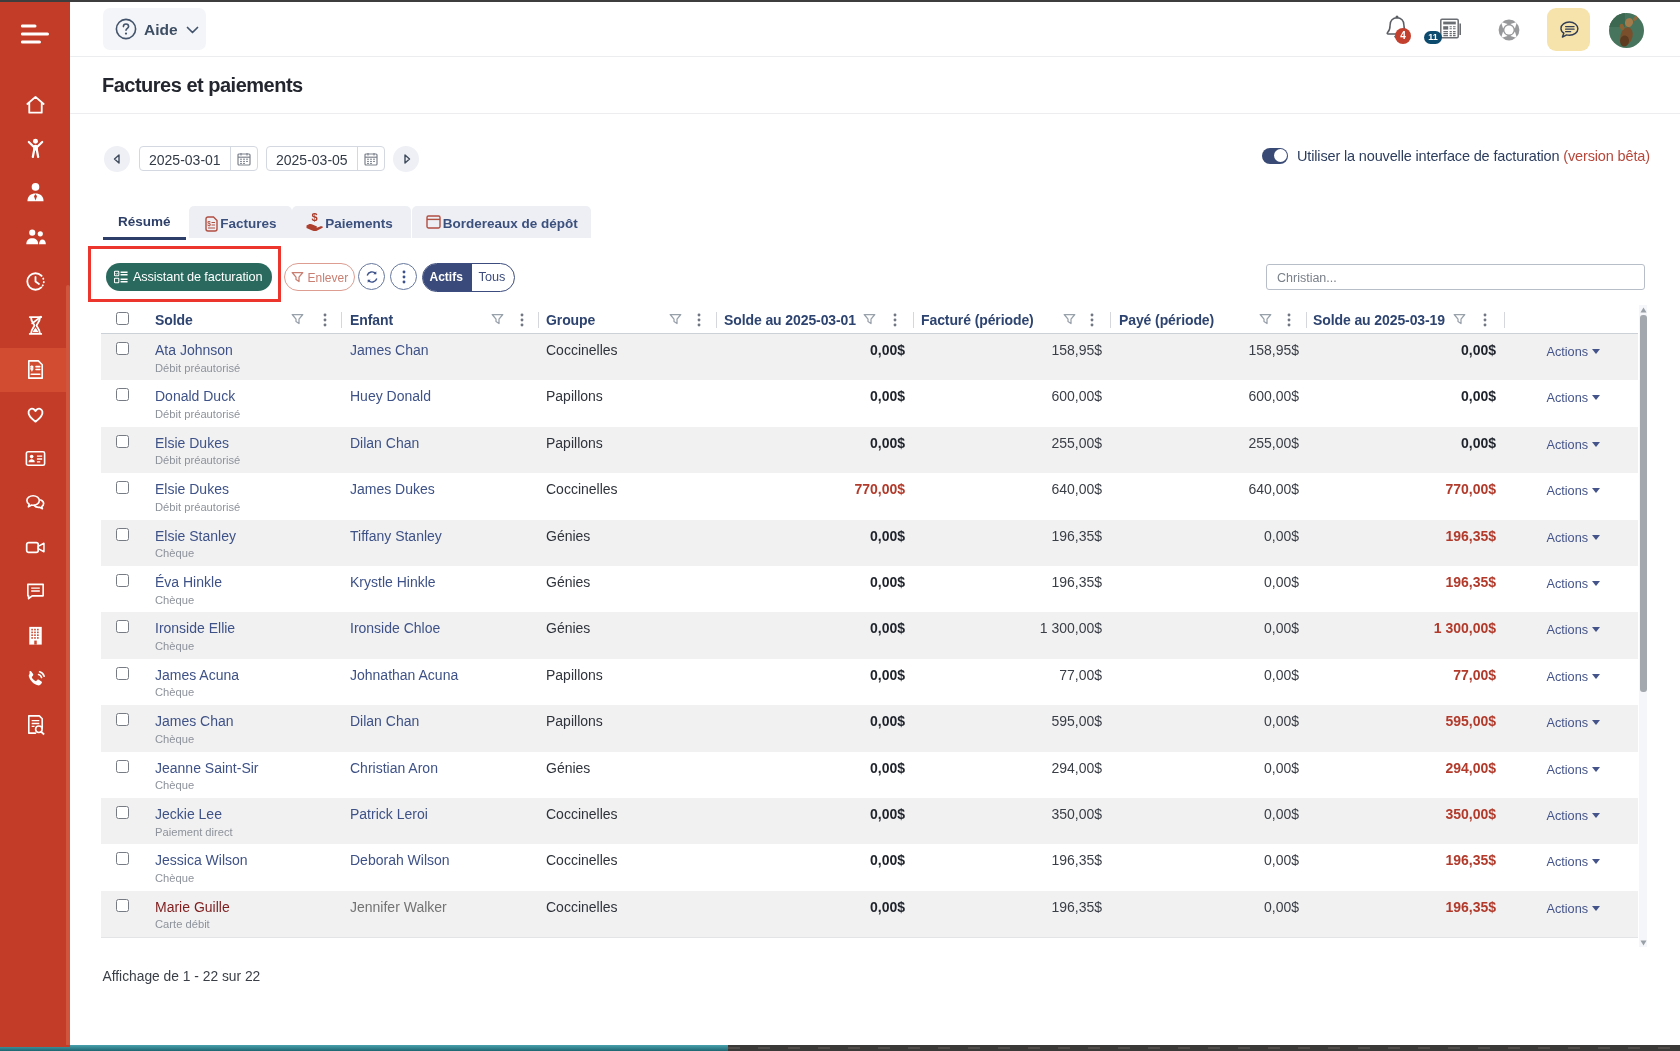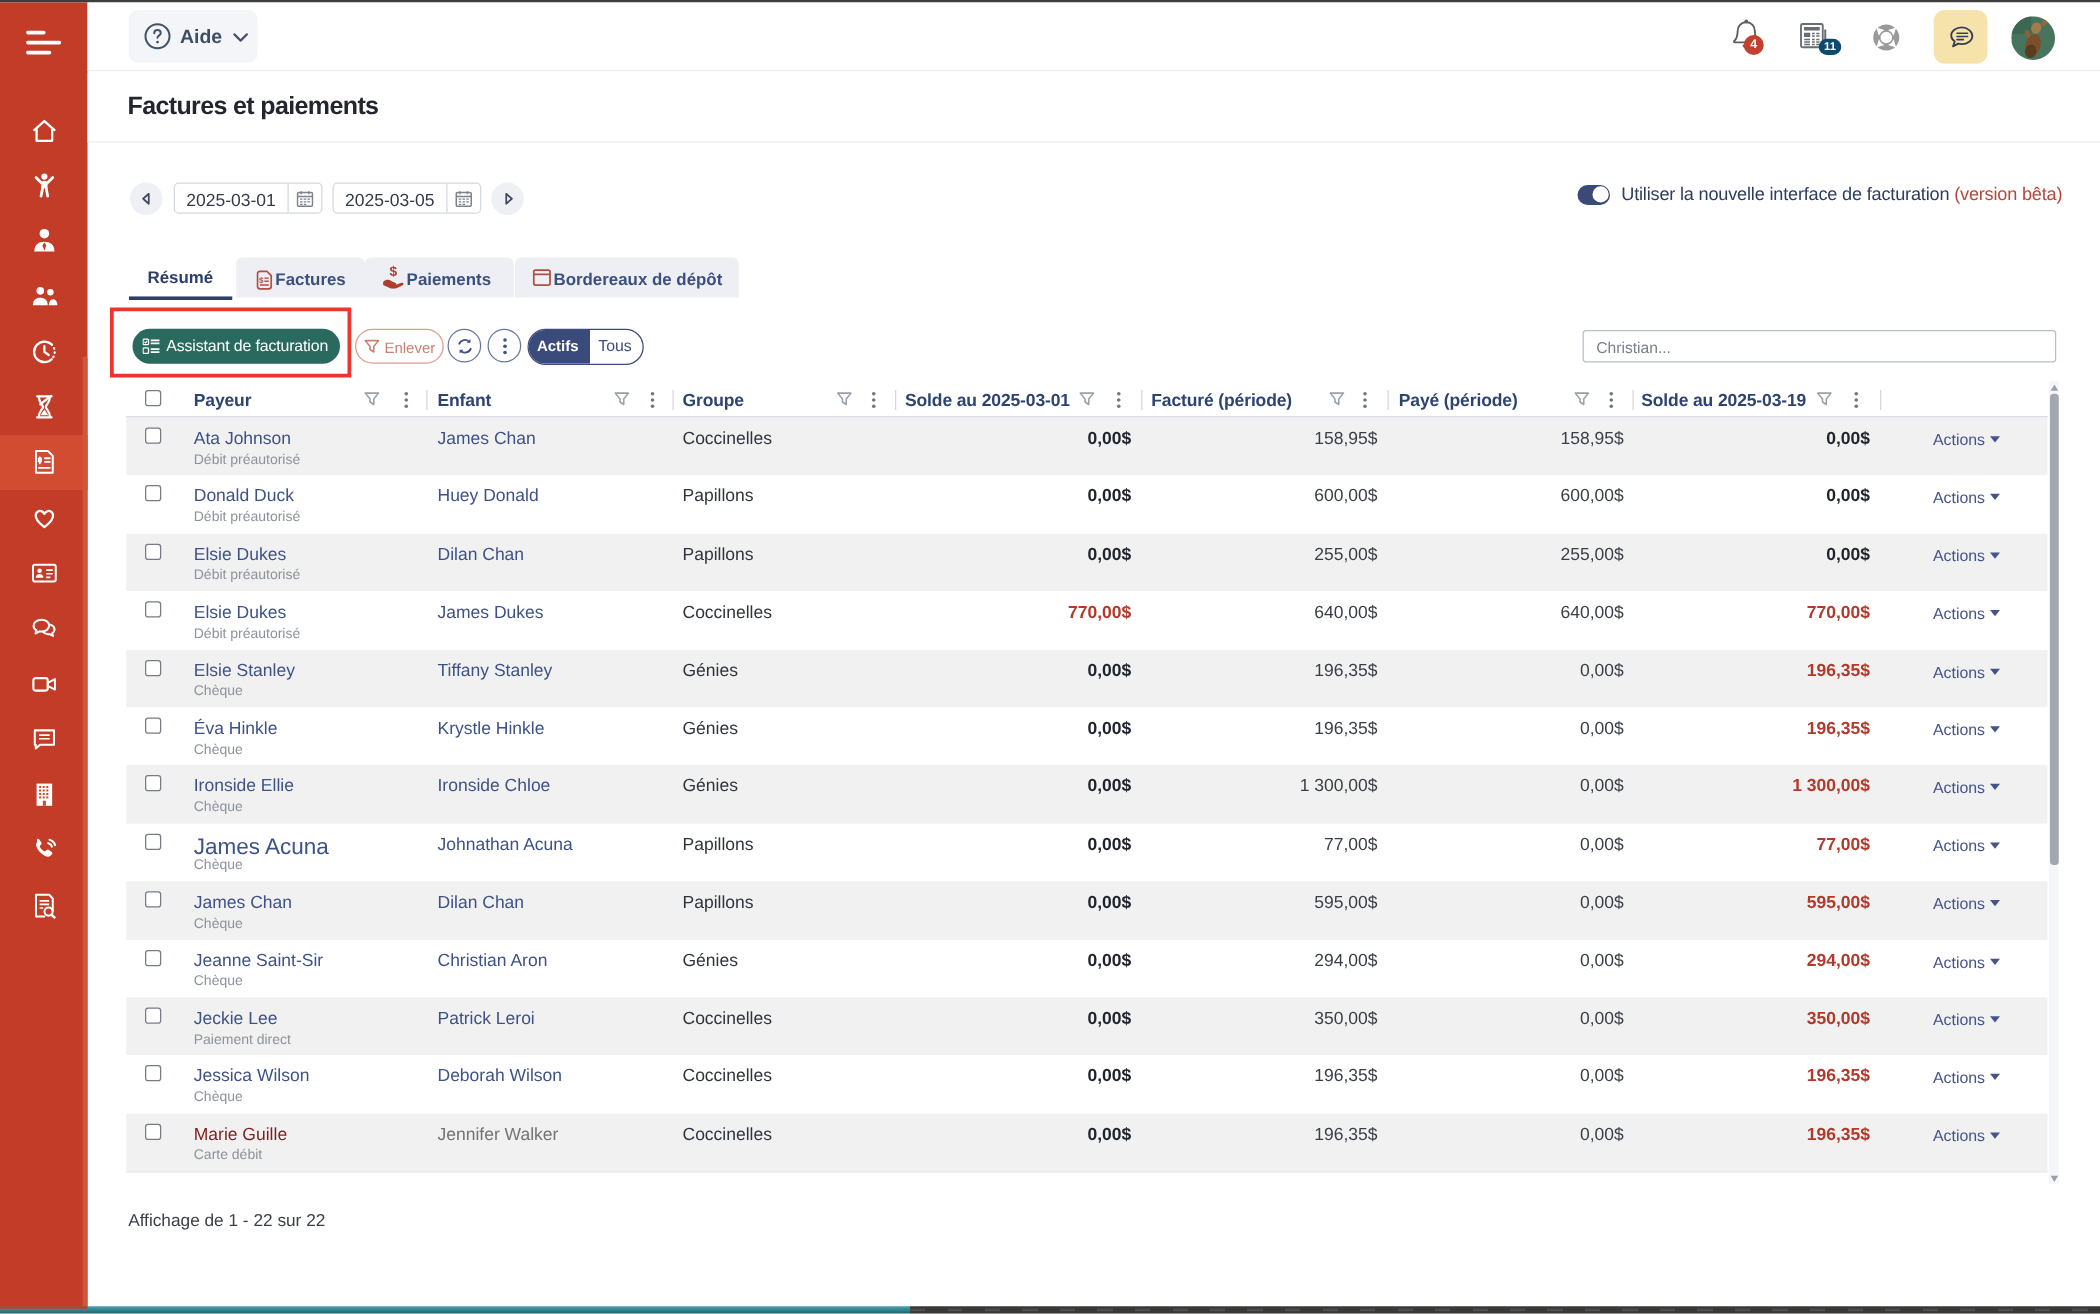--- a/index.html
+++ b/index.html
@@ -116,21 +116,21 @@
     <path d="M10.7 21.8 c0.3 1.3 1.1 2 2.3 2 s2-0.7 2.3-2" stroke="#5a5e64" stroke-width="1.5"></path>
   </svg>
 <div class="abs" style="left:1395px;top:28px;width:16px;height:16px;border-radius:50%;background:#c3402e;color:#fff;font-size:10px;font-weight:bold;text-align:center;line-height:16px">4</div>
 <svg class="abs" style="left:1438px;top:16px" width="27" height="27" viewBox="0 0 27 27" fill="none">
     <rect x="2.8" y="3.2" width="17.4" height="18.6" rx="1.2" stroke="#6a6d72" stroke-width="1.5" fill="#fff"></rect>
     <rect x="5.2" y="5.6" width="12.6" height="2.8" fill="#6a6d72"></rect>
     <rect x="5.2" y="10.2" width="5" height="3.4" fill="#6a6d72"></rect>
     <path d="M11.6 10.8 h2.2 M15 10.8 h2.6 M11.6 12.8 h2.2 M15 12.8 h2.6 M5.4 15.6 h4.6 M11.6 15.6 h2.2 M15 15.6 h2.6 M5.4 17.6 h4.6 M11.6 17.6 h2.2 M15 17.6 h2.6 M5.4 19.6 h4.6 M11.6 19.6 h2.2 M15 19.6 h2.6" stroke="#6a6d72" stroke-width="1.1"></path>
     <path d="M22.2 7.5 V19" stroke="#6a6d72" stroke-width="1.6"></path>
   </svg>
-<div class="abs" style="left:1455px;top:30.5px;width:18px;height:13px;border-radius:7px;background:#0c4a6e;color:#fff;font-size:9px;font-weight:bold;text-align:center;line-height:13px">11</div>
+<div class="abs" style="left:1424px;top:30.5px;width:18px;height:13px;border-radius:7px;background:#0c4a6e;color:#fff;font-size:9px;font-weight:bold;text-align:center;line-height:13px">11</div>
 <svg class="abs" style="left:1497px;top:18px" width="24" height="24" viewBox="0 0 24 24">
     <circle cx="12" cy="12" r="10.4" fill="#98999b"></circle>
     <circle cx="12" cy="12" r="4.6" fill="#fff"></circle>
     <g transform="rotate(45 12 12)">
       <path d="M12 0.8 L15.2 6.8 Q12 5.4 8.8 6.8 Z M23.2 12 L17.2 15.2 Q18.6 12 17.2 8.8 Z M12 23.2 L8.8 17.2 Q12 18.6 15.2 17.2 Z M0.8 12 L6.8 8.8 Q5.4 12 6.8 15.2 Z" fill="#fff"></path>
     </g>
   </svg>
 <div class="abs" style="left:1547px;top:8px;width:43px;height:43px;background:#f6e3ab;border-radius:9px"></div>
 <svg class="abs" style="left:1557.5px;top:19px" width="22" height="22" viewBox="0 0 26 26" fill="none">
     <path d="M13.5 3.5 c-5.5 0-10 3.4-10 7.6 0 2.3 1.3 4.3 3.4 5.7 l-1.7 4.6 5-2.6 c1 0.3 2.1 0.4 3.3 0.4 5.5 0 10-3.4 10-7.6 S19 3.5 13.5 3.5 Z" stroke="#333e55" stroke-width="1.7" stroke-linejoin="round"></path>
@@ -231,21 +231,21 @@
   </svg>
 <div class="abs" style="left:422px;top:262.5px;width:92.5px;height:29.5px;border-radius:15px;border:1.5px solid #3c4c7e;background:#fff;overflow:hidden">
     <div style="position:absolute;left:0;top:0;width:48.5px;height:100%;background:#394a7b"></div>
   </div>
 <div class="abs" style="left:429.5px;top:270px;font-size:12px;font-weight:bold;color:#fff;z-index:2">Actifs</div>
 <div class="abs" style="left:478.6px;top:270px;font-size:12.7px;color:#3c4c7e">Tous</div>
 <div class="abs" style="left:1266px;top:264px;width:379px;height:26px;border:1px solid #b8bec8;border-radius:3px;background:#fff"></div>
 <div class="abs" style="left:1277px;top:270.5px;font-size:12.5px;color:#7a8089">Christian...</div>
 <div class="abs" style="left:101px;top:305px;width:1537px;height:29px;background:#fff;border-bottom:1.5px solid #ccd1d8"></div>
 <div style="position:absolute;left:116.0px;top:312.0px;width:13px;height:13px;border:1.6px solid #767b84;border-radius:2.5px;background:#fff"></div>
-<div class="abs" style="left:155px;top:312px;font-size:14px;font-weight:bold;letter-spacing:-0.1px;color:#2e4470">Payeur</div>
+<div class="abs" style="left:155px;top:312px;font-size:14px;font-weight:bold;letter-spacing:-0.1px;color:#2e4470">Solde</div>
 <svg style="position:absolute;left:290.5px;top:313.0px" width="13" height="13" viewBox="0 0 13 13" fill="none">
     <path d="M1.2 1.5 H11.8 L8 6.2 V10.6 L5 8.6 V6.2 Z" stroke="#98a0aa" stroke-width="1.25" stroke-linejoin="round"></path>
   </svg>
 <svg style="position:absolute;left:323.0px;top:312.5px" width="4" height="14" viewBox="0 0 4 14">
     <circle cx="2" cy="2" r="1.45" fill="#707783"></circle>
     <circle cx="2" cy="7" r="1.45" fill="#707783"></circle>
     <circle cx="2" cy="12" r="1.45" fill="#707783"></circle>
   </svg>
 <div style="position:absolute;left:341.0px;top:311.5px;width:1px;height:16px;background:#d4d7dd"></div>
 <div class="abs" style="left:350px;top:312px;font-size:14px;font-weight:bold;letter-spacing:-0.1px;color:#2e4470">Enfant</div>
@@ -380,21 +380,21 @@
 <div class="abs" style="left:155px;top:639.9px;font-size:11.2px;color:#8d929b">Chèque</div>
 <div class="abs" style="left:350px;top:620.4px;font-size:14px;color:#3e5287">Ironside Chloe</div>
 <div class="abs" style="left:546px;top:620.4px;font-size:14px;color:#2f333b">Génies</div>
 <div class="abs" style="left:705px;top:620.4px;width:200px;text-align:right;font-size:14px;font-weight:bold;color:#1f232b">0,00$</div>
 <div class="abs" style="left:902px;top:620.4px;width:200px;text-align:right;font-size:14px;color:#3a3e46">1 300,00$</div>
 <div class="abs" style="left:1099px;top:620.4px;width:200px;text-align:right;font-size:14px;color:#3a3e46">0,00$</div>
 <div class="abs" style="left:1296px;top:620.4px;width:200px;text-align:right;font-size:14px;font-weight:bold;color:#b23a2b">1 300,00$</div>
 <div class="abs" style="left:1503px;top:623.4px;width:140px;text-align:center;font-size:12.7px;color:#44548a">Actions <span style="display:inline-block;width:0;height:0;border-left:4px solid transparent;border-right:4px solid transparent;border-top:5px solid #44548a;vertical-align:2px"></span></div>
 <div class="abs" style="left:101px;top:658.8px;width:1537px;height:46.4px;background:#ffffff"></div>
 <div style="position:absolute;left:116.0px;top:666.8px;width:13px;height:13px;border:1.6px solid #767b84;border-radius:2.5px;background:#fff"></div>
-<div class="abs" style="left:155px;top:666.8px;font-size:18px;color:#3e5287">James Acuna</div>
+<div class="abs" style="left:155px;top:666.8px;font-size:14px;color:#3e5287">James Acuna</div>
 <div class="abs" style="left:155px;top:686.3px;font-size:11.2px;color:#8d929b">Chèque</div>
 <div class="abs" style="left:350px;top:666.8px;font-size:14px;color:#3e5287">Johnathan Acuna</div>
 <div class="abs" style="left:546px;top:666.8px;font-size:14px;color:#2f333b">Papillons</div>
 <div class="abs" style="left:705px;top:666.8px;width:200px;text-align:right;font-size:14px;font-weight:bold;color:#1f232b">0,00$</div>
 <div class="abs" style="left:902px;top:666.8px;width:200px;text-align:right;font-size:14px;color:#3a3e46">77,00$</div>
 <div class="abs" style="left:1099px;top:666.8px;width:200px;text-align:right;font-size:14px;color:#3a3e46">0,00$</div>
 <div class="abs" style="left:1296px;top:666.8px;width:200px;text-align:right;font-size:14px;font-weight:bold;color:#b23a2b">77,00$</div>
 <div class="abs" style="left:1503px;top:669.8px;width:140px;text-align:center;font-size:12.7px;color:#44548a">Actions <span style="display:inline-block;width:0;height:0;border-left:4px solid transparent;border-right:4px solid transparent;border-top:5px solid #44548a;vertical-align:2px"></span></div>
 <div class="abs" style="left:101px;top:705.2px;width:1537px;height:46.4px;background:#f1f1f2"></div>
 <div style="position:absolute;left:116.0px;top:713.2px;width:13px;height:13px;border:1.6px solid #767b84;border-radius:2.5px;background:#fff"></div>

